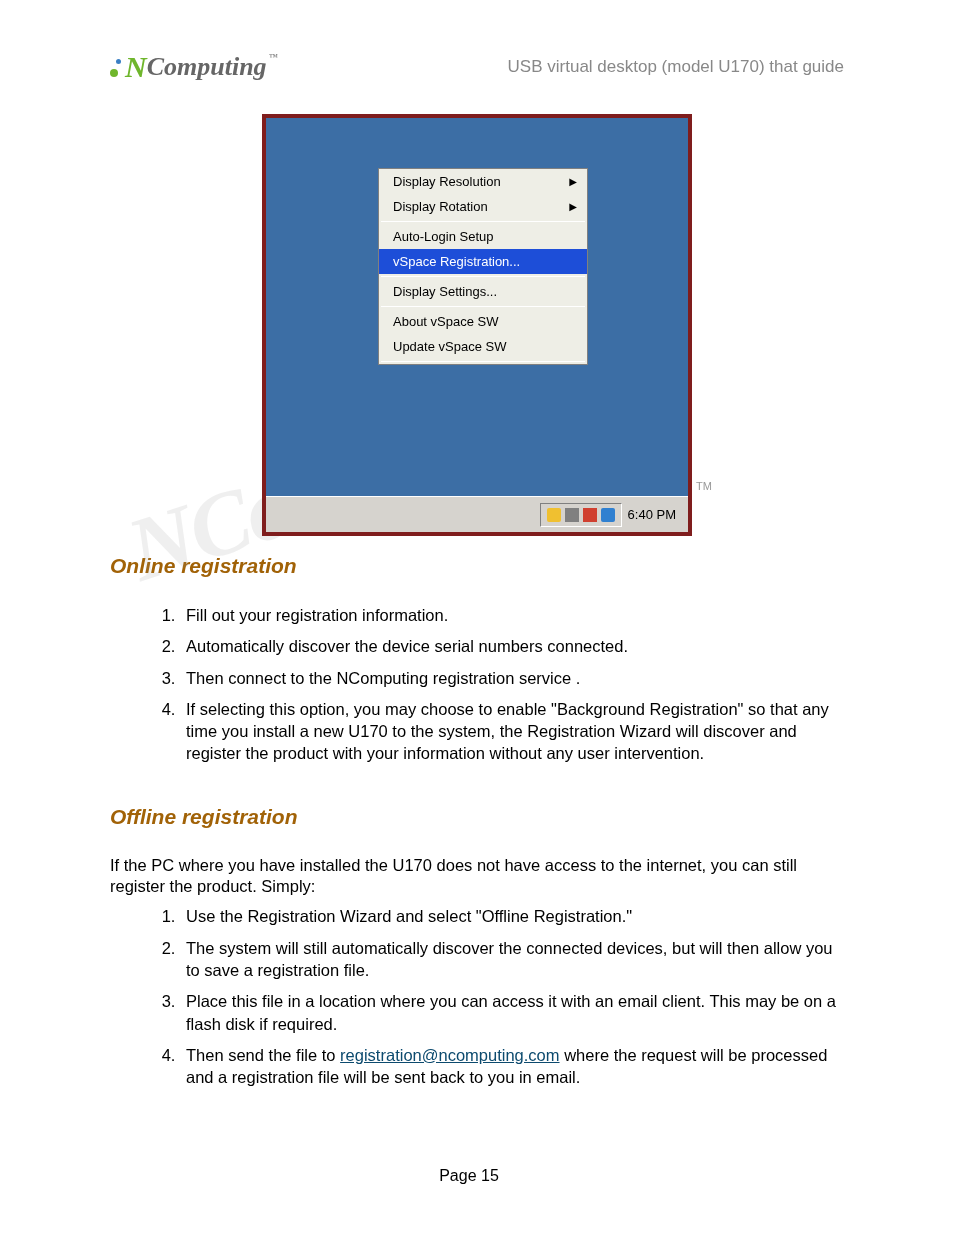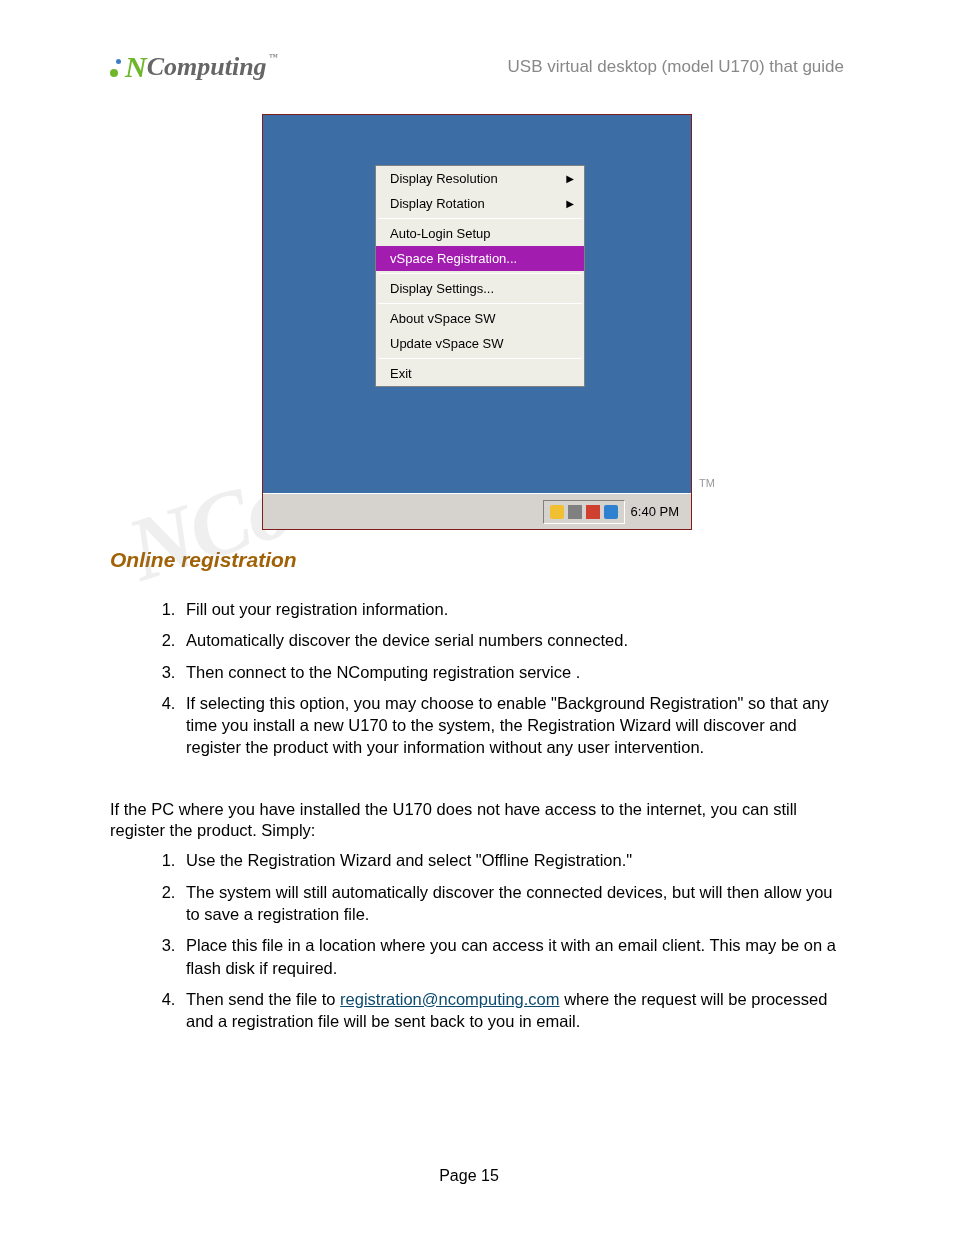--- a/index.html
+++ b/index.html
@@ -49,21 +49,21 @@
   
   .screenshot-wrap {
     display: flex;
     justify-content: center;
     margin-bottom: 18px;
     position: relative;
   }
   .screenshot {
     width: 430px;
     background: #3c6ea5;
-    border: 1px solid #7f1d1d;
+    border: 4px solid #7f1d1d;
     position: relative;
     padding-top: 50px;
     padding-bottom: 0;
   }
   .context-menu {
     position: absolute;
     top: 50px;
     left: 112px;
     width: 210px;
     background: #eeeee6;
@@ -74,21 +74,21 @@
     z-index: 2;
   }
   .menu-item {
     padding: 5px 10px 5px 14px;
     display: flex;
     justify-content: space-between;
     align-items: center;
     cursor: default;
   }
   .menu-item.selected {
-    background: #a21caf;
+    background: #1d4ed8;
     color: #fff;
   }
   .menu-sep {
     height: 1px;
     background: #a0a0a0;
     margin: 2px 2px;
     border-bottom: 1px solid #fff;
   }
   .submenu-arrow {
     font-size: 10px;
@@ -222,23 +222,20 @@
           <span>Display Settings...</span>
         </div>
         <div class="menu-sep"></div>
         <div class="menu-item">
           <span>About vSpace SW</span>
         </div>
         <div class="menu-item">
           <span>Update vSpace SW</span>
         </div>
         <div class="menu-sep"></div>
-        <div class="menu-item">
-          <span>Exit</span>
-        </div>
       </div>
 
       <div class="taskbar">
         <div class="tray-inset">
           <span class="tray-icon" style="background:#f0c030;border-radius:2px;"></span>
           <span class="tray-icon" style="background:#808080;"></span>
           <span class="tray-icon" style="background:#d04030;"></span>
           <span class="tray-icon" style="background:#3080d0;border-radius:2px;"></span>
         </div>
         <span class="clock">6:40 PM</span>
@@ -248,20 +245,21 @@
   </div>
 
   <h3 class="section">Online registration</h3>
   <ol class="steps">
     <li>Fill out your registration information.</li>
     <li>Automatically discover the device serial numbers connected.</li>
     <li>Then connect to the NComputing registration service .</li>
     <li>If selecting this option, you may choose to enable "Background Registration" so that any time you install a new U170 to the system, the Registration Wizard will discover and register the product with your information without any user intervention.</li>
   </ol>
 
+  <h3 class="section">Offline registration</h3>
   <p class="body">If the PC where you have installed the U170 does not have access to the internet, you can still register the product. Simply:</p>
   <ol class="steps">
     <li>Use the Registration Wizard and select "Offline Registration."</li>
     <li>The system will still automatically discover the connected devices, but will then allow you to save a registration file.</li>
     <li>Place this file in a location where you can access it with an email client. This may be on a flash disk if required.</li>
     <li>
       <span>Then send the file to </span><a class="link">registration@ncomputing.com</a><span> where the request will be processed and a registration file will be sent back to you in email.</span>
     </li>
   </ol>
 </div>

